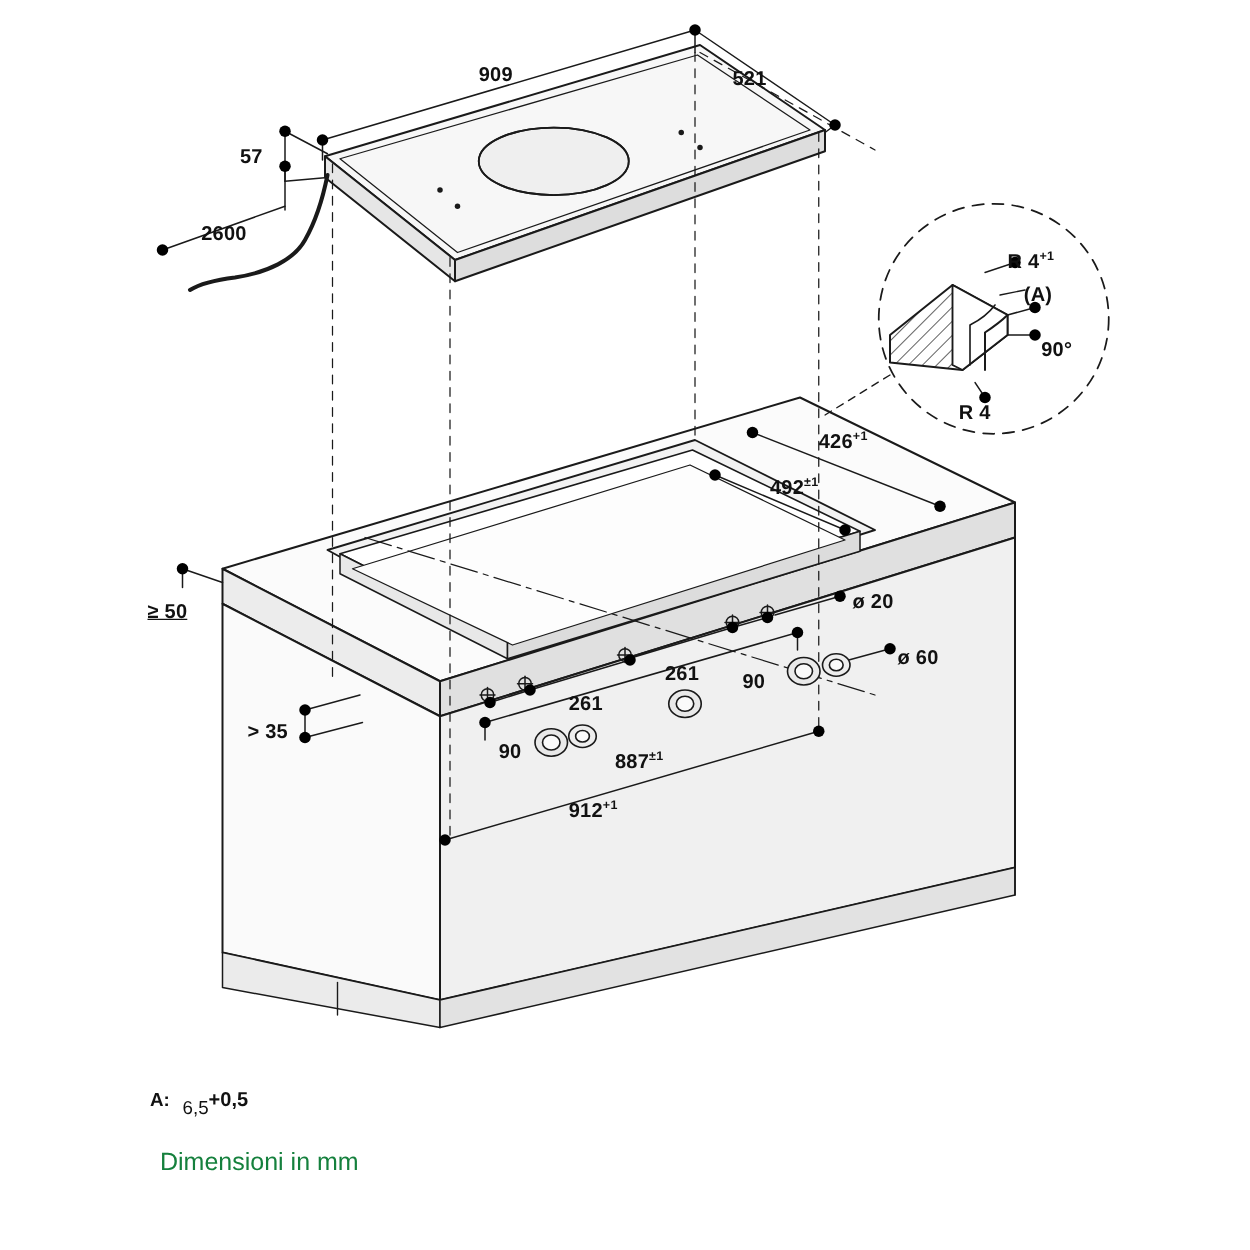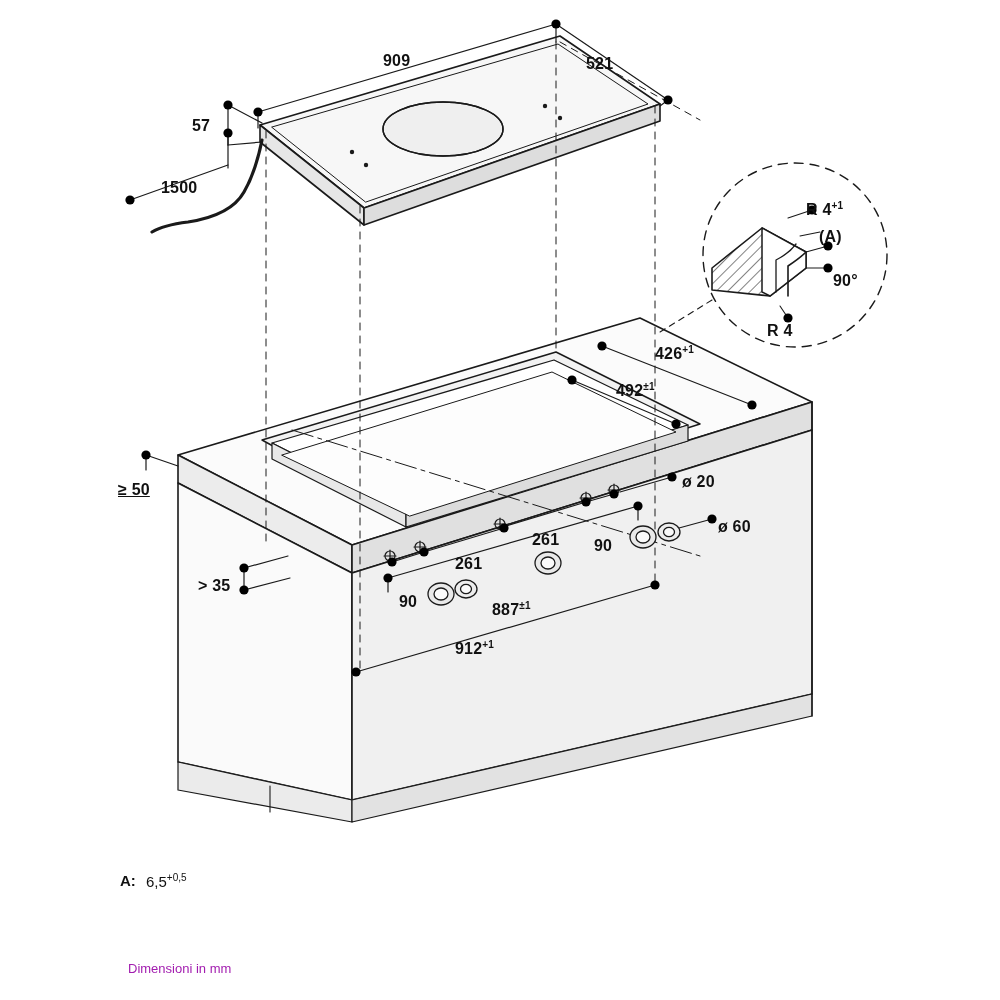--- a/index.html
+++ b/index.html
@@ -45,30 +45,30 @@
     position: absolute;
     font-family: "Liberation Sans", sans-serif;
     font-size: 15px;
     color: #111111;
     white-space: nowrap;
   }
   .note.bold {
     font-weight: bold;
   }
   .note .sup {
-    font-size: 10px;
+    font-size: 16px;
     vertical-align: super;
+    font-weight: bold;
   }
   .footer-line {
     position: absolute;
     font-family: "Liberation Sans", sans-serif;
-    font-size: 13px;
-    color: #a21caf;
+    font-size: 20px;
+    color: #15803d;
     white-space: nowrap;
-    margin-top: 42px;
   }
 </style>
 </head>
 <body>
 
 <div id="diagram-root">
 
   <svg class="drawing" viewBox="0 0 1000 1000">
     <defs>
       <pattern id="hatch" width="8" height="8" patternUnits="userSpaceOnUse" patternTransform="rotate(45)">
@@ -268,21 +268,21 @@
         <circle cx="828" cy="246" r="4.6"></circle>
         <circle cx="812" cy="210" r="4.6"></circle>
         <circle cx="788" cy="318" r="4.6"></circle>
       </g>
     </g>
   </svg>
 
   <div class="dim-label" style="left:383px; top:52px;"><span>909</span></div>
   <div class="dim-label" style="left:586px; top:55px;"><span>521</span></div>
   <div class="dim-label" style="left:192px; top:117px;"><span>57</span></div>
-  <div class="dim-label" style="left:161px; top:179px;"><span>1500</span></div>
+  <div class="dim-label" style="left:161px; top:179px;"><span>2600</span></div>
 
   <div class="dim-label" style="left:655px; top:344px;"><span>426</span><span class="sup">+1</span></div>
   <div class="dim-label" style="left:616px; top:381px;"><span>492</span><span class="sup">±1</span></div>
 
   <div class="dim-label" style="left:118px; top:481px;text-decoration:underline;"><span>≥ 50</span></div>
   <div class="dim-label" style="left:198px; top:577px;"><span>&gt; 35</span></div>
 
   <div class="dim-label" style="left:682px; top:473px;"><span>ø 20</span></div>
   <div class="dim-label" style="left:718px; top:518px;"><span>ø 60</span></div>
 

